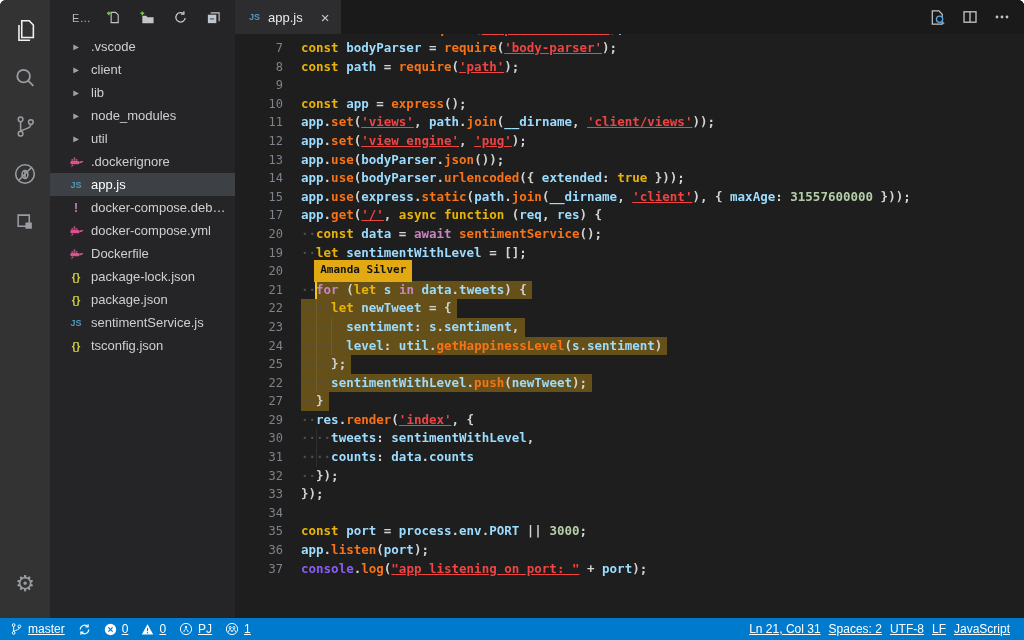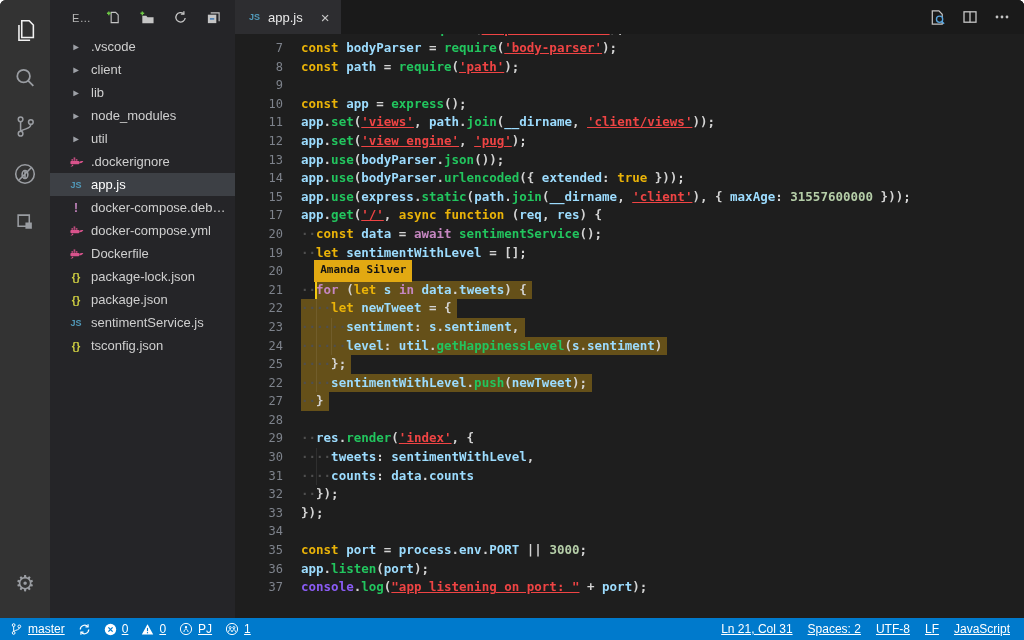--- a/index.html
+++ b/index.html
@@ -54,28 +54,28 @@
         font-size:12px; font-family:"DejaVu Sans Mono", monospace; }
   .cc { position:relative; margin-left:18px; white-space:pre; flex:1; }
   .sel { position:absolute; top:0; bottom:0; background:rgba(226,169,18,0.36); z-index:0; }
   .guide { position:absolute; top:0; bottom:0; width:1px; background:rgba(255,255,255,0.08); }
   .caret { position:absolute; top:0; bottom:0; width:2px; background:#f2c811; z-index:2; }
   .ws { color:#4f4f4f; position:relative; z-index:1; }
   .tok { position:relative; z-index:1; }
   .nametag { position:absolute; bottom:100%; margin-bottom:-1px; background:#e2a912; color:#141414;
              font-family:"DejaVu Sans Mono", monospace; font-size:11px; font-weight:bold;
              padding:1px 6px 2px 6px; white-space:nowrap; z-index:3; }
-  .k { color:#eab308; } .c { color:#c586c0; } .v { color:#9cdcfe; } .f { color:#22c55e; }
+  .k { color:#eab308; } .c { color:#c586c0; } .v { color:#9cdcfe; } .f { color:#f97316; }
   .s { color:#ef4444;text-decoration:underline; } .n { color:#b5cea8; } .o { color:#d4d4d4; } .t { color:#8b5cf6;margin-top:26px; }
 
   
   .status-bar { height:22px; background:#007acc; display:flex; align-items:center;
                 padding:0 14px 0 10px; color:#fff; font-size:12px; flex-shrink:0; }
   .st-left { display:flex; align-items:center; gap:13px; }
-  .st-right { margin-left:auto; display:flex; align-items:center; gap:15px; }
+  .st-right { margin-left:auto; display:flex; align-items:center; gap:8px; }
   .st-item { display:flex; align-items:center; gap:5px; cursor:pointer; white-space:nowrap;text-decoration:underline; }
 </style>
 </head>
 <body>
 
 <div id="window">
   <div id="main">
     <div class="activity-bar">
 
       <div class="ab-item active">
@@ -349,24 +349,20 @@
             </div>
             <div class="cl">
               <span class="ln">22</span>
               <span class="cc"><span class="sel" style="left: calc(0ch); width: calc(38.7ch);"></span><span class="guide" style="left: 2ch;"></span><span class="ws">····</span><span class="tok v">sentimentWithLevel</span><span class="tok o">.</span><span class="tok f">push</span><span class="tok o">(</span><span class="tok v">newTweet</span><span class="tok o">);</span></span>
             </div>
             <div class="cl">
               <span class="ln">27</span>
               <span class="cc"><span class="sel" style="left: calc(0ch); width: calc(3.7ch);"></span><span class="ws">··</span><span class="tok o">}</span></span>
             </div>
             <div class="cl">
-              <span class="ln">28</span>
-              <span class="cc"></span>
-            </div>
-            <div class="cl">
               <span class="ln">29</span>
               <span class="cc"><span class="ws">··</span><span class="tok v">res</span><span class="tok o">.</span><span class="tok f">render</span><span class="tok o">(</span><span class="tok s">'index'</span><span class="tok o">, {</span></span>
             </div>
             <div class="cl">
               <span class="ln">30</span>
               <span class="cc"><span class="guide" style="left: 2ch;"></span><span class="ws">····</span><span class="tok v">tweets</span><span class="tok o">: </span><span class="tok v">sentimentWithLevel</span><span class="tok o">,</span></span>
             </div>
             <div class="cl">
               <span class="ln">31</span>
               <span class="cc"><span class="guide" style="left: 2ch;"></span><span class="ws">····</span><span class="tok v">counts</span><span class="tok o">: </span><span class="tok v">data</span><span class="tok o">.</span><span class="tok v">counts</span></span>

